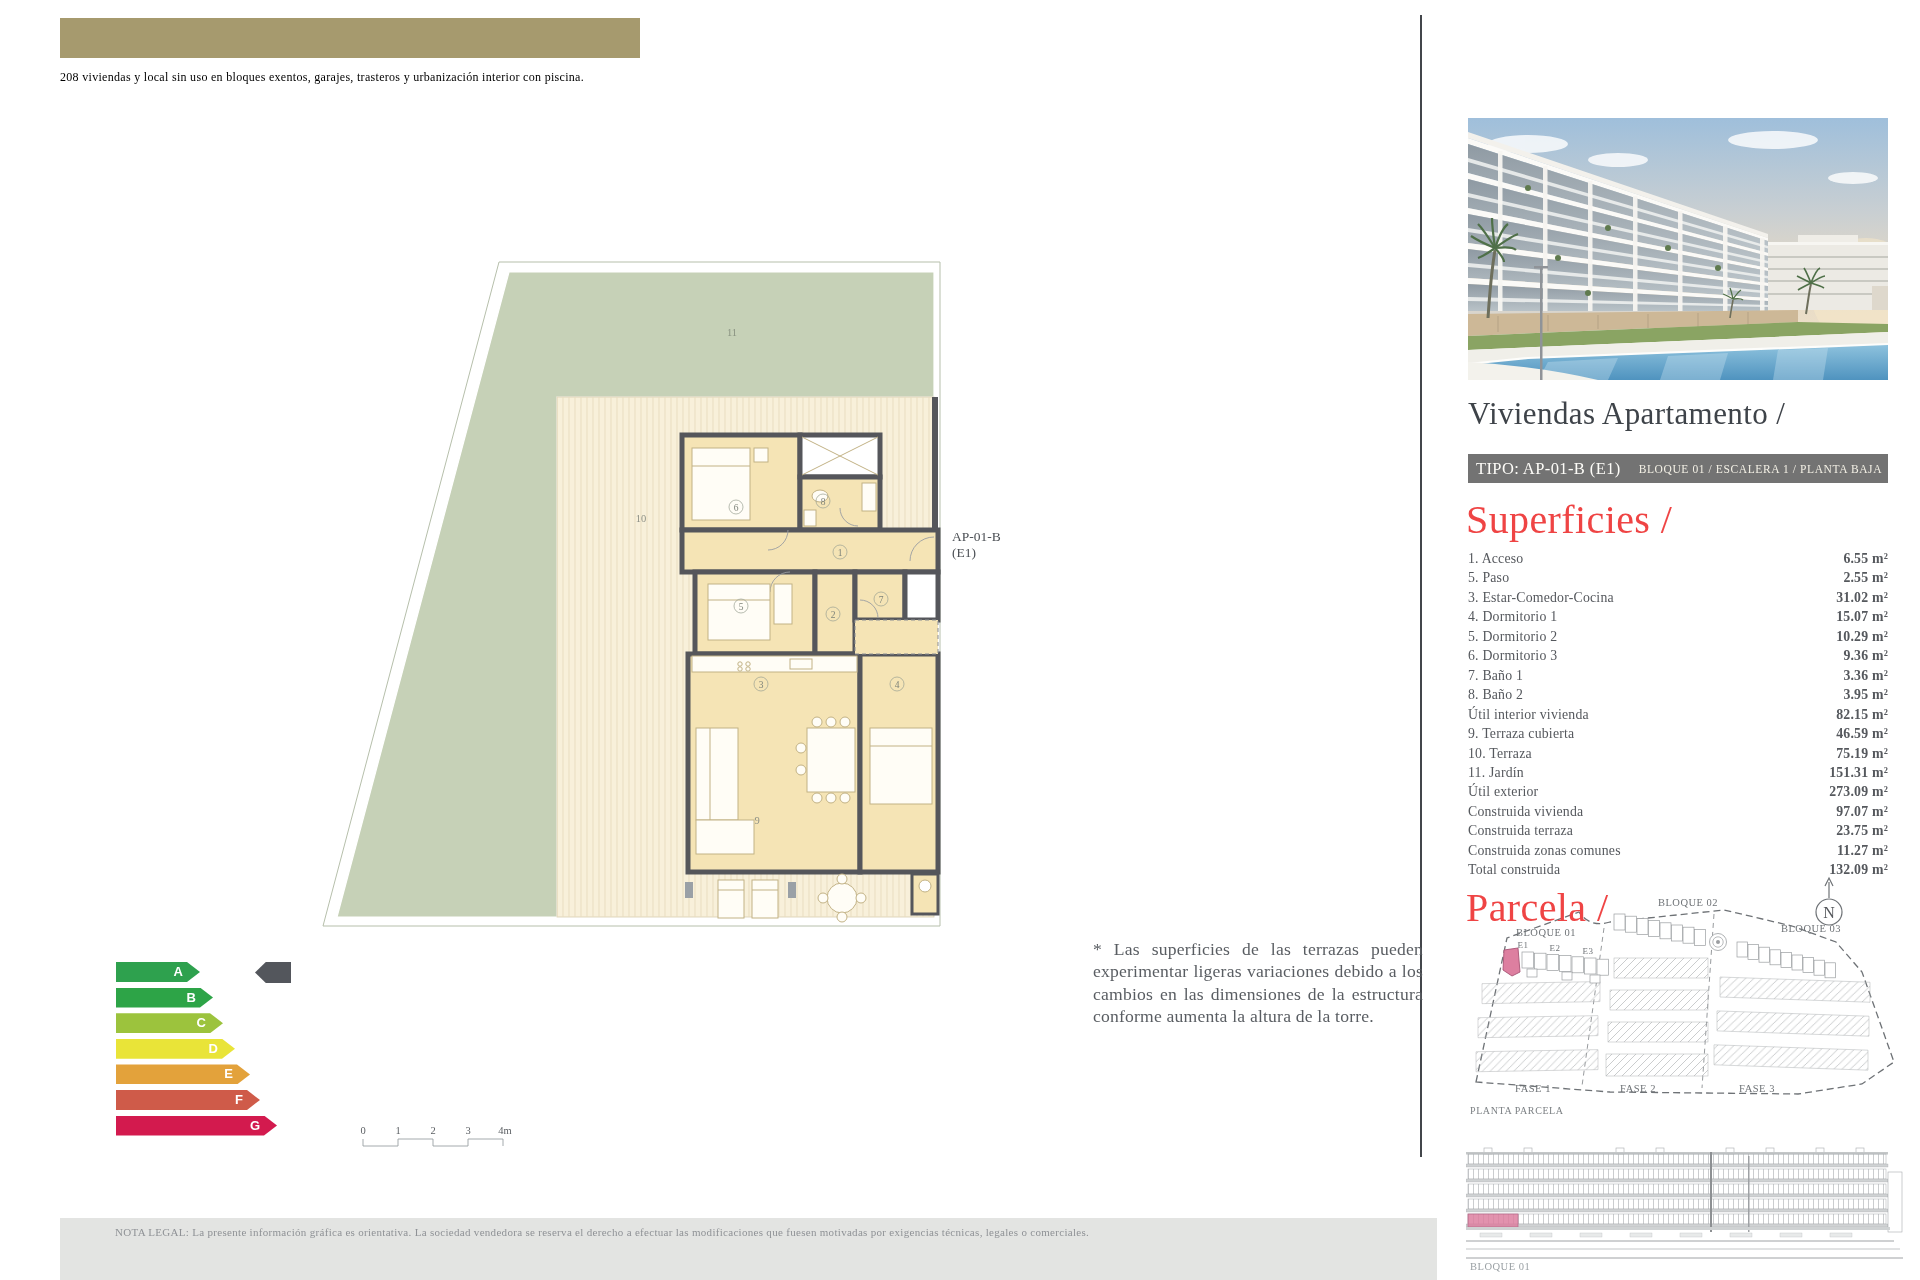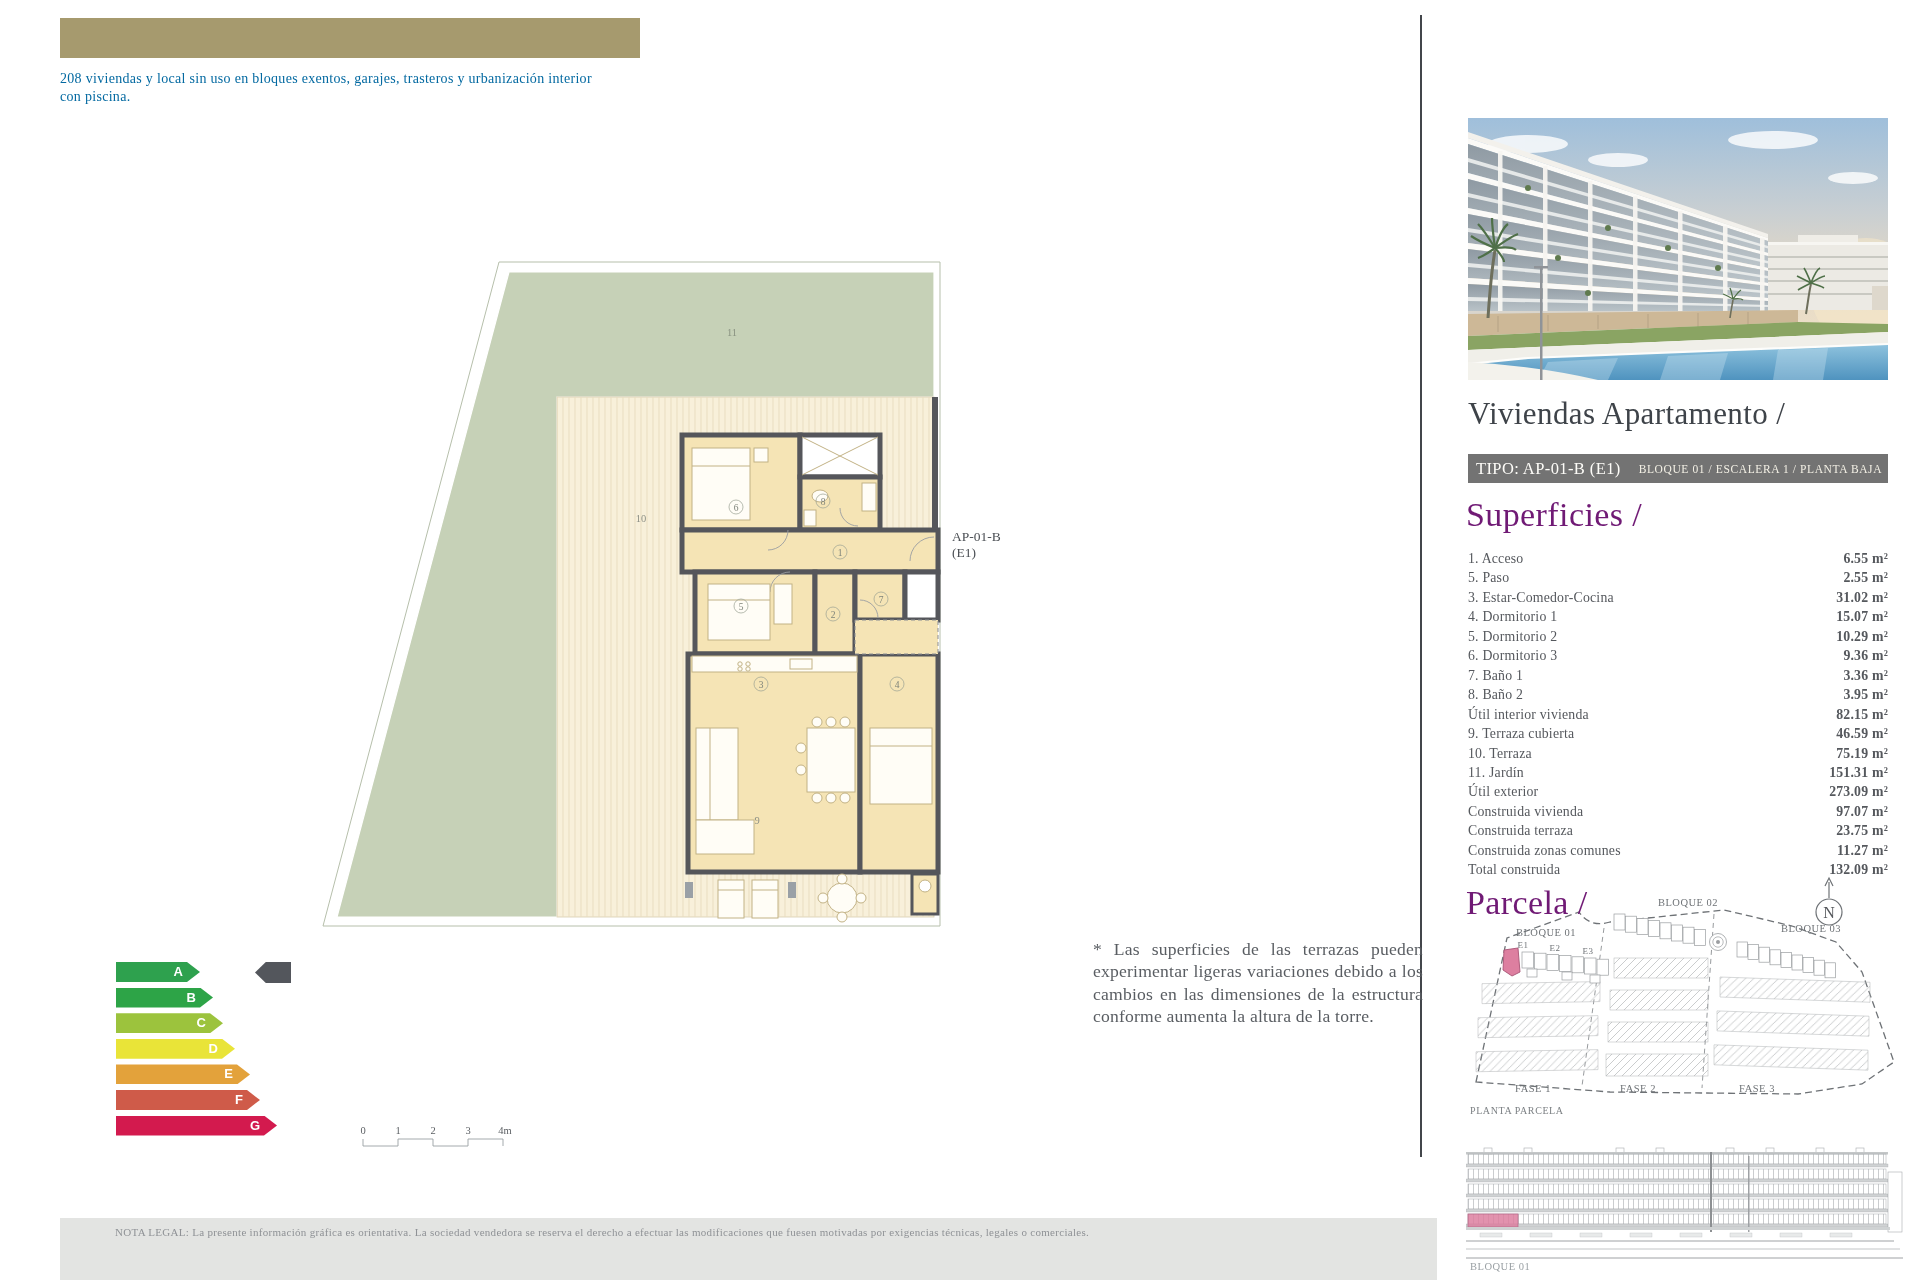--- a/index.html
+++ b/index.html
@@ -2,39 +2,39 @@
 <html><head>
 <meta charset="utf-8">
 <style>
   html,body{margin:0;padding:0;}
   body{width:1920px;height:1280px;background:#ffffff;overflow:hidden;position:relative;
        font-family:"Liberation Serif","DejaVu Serif",serif;color:#53575b;}
   .abs{position:absolute;}
 
   
   .top-bar{left:60px;top:18px;width:580px;height:40px;background:#a69a6e;}
-  .intro-text{left:60px;top:70px;width:548px;font-size:14px;line-height:1.32;letter-spacing:.3px;color:#0369a1;}
+  .intro-text{left:60px;top:70px;width:548px;font-size:12px;line-height:1.32;letter-spacing:.3px;color:#000000;}
 
   
   .divider{left:1420px;top:15px;width:2px;height:1142px;background:#43464b;}
 
   
   .note-text{left:1093px;top:938px;width:330px;font-size:17.6px;line-height:1.27;letter-spacing:.2px;
              color:#595d62;text-align:justify;}
 
   
   .legal-bar{left:60px;top:1218px;width:1377px;height:62px;background:#e3e4e2;}
   .legal-text{position:absolute;left:55px;top:8px;font-size:11px;letter-spacing:.3px;color:#8f9296;white-space:nowrap;}
 
   
   .sb-title{left:1468px;top:396px;width:420px;font-size:31px;color:#3e4349;letter-spacing:.4px;}
   .tipo-banner{left:1468px;top:454px;width:420px;height:29px;background:#737373;display:flex;align-items:center;}
   .tipo-label{font-size:16.5px;color:#fdfcf8;margin-left:8px;letter-spacing:.4px;white-space:nowrap;}
   .tipo-meta{font-size:11.5px;color:#f4f1e6;margin-left:18px;letter-spacing:.6px;white-space:nowrap;}
-  .sec-title{font-size:34px;color:#701a75;letter-spacing:.4px;}
+  .sec-title{font-size:40px;color:#ef4444;letter-spacing:.4px;}
   .superficies-title{left:1466px;top:496px;}
   .parcela-title{left:1466px;top:884px;z-index:4;}
   .sup-list{left:1468px;top:549px;width:420px;}
   .sup-row{display:flex;justify-content:space-between;font-size:13.8px;line-height:19.45px;color:#55585d;letter-spacing:.2px;}
   .sup-name{white-space:nowrap;}
   .sup-value{white-space:nowrap;font-weight:bold;}
 
   
   .energy{left:116px;top:962px;width:220px;height:185px;}
   .ebar{position:absolute;height:20px;left:0;clip-path:polygon(0 0,calc(100% - 13px) 0,100% 50%,calc(100% - 13px) 100%,0 100%);

